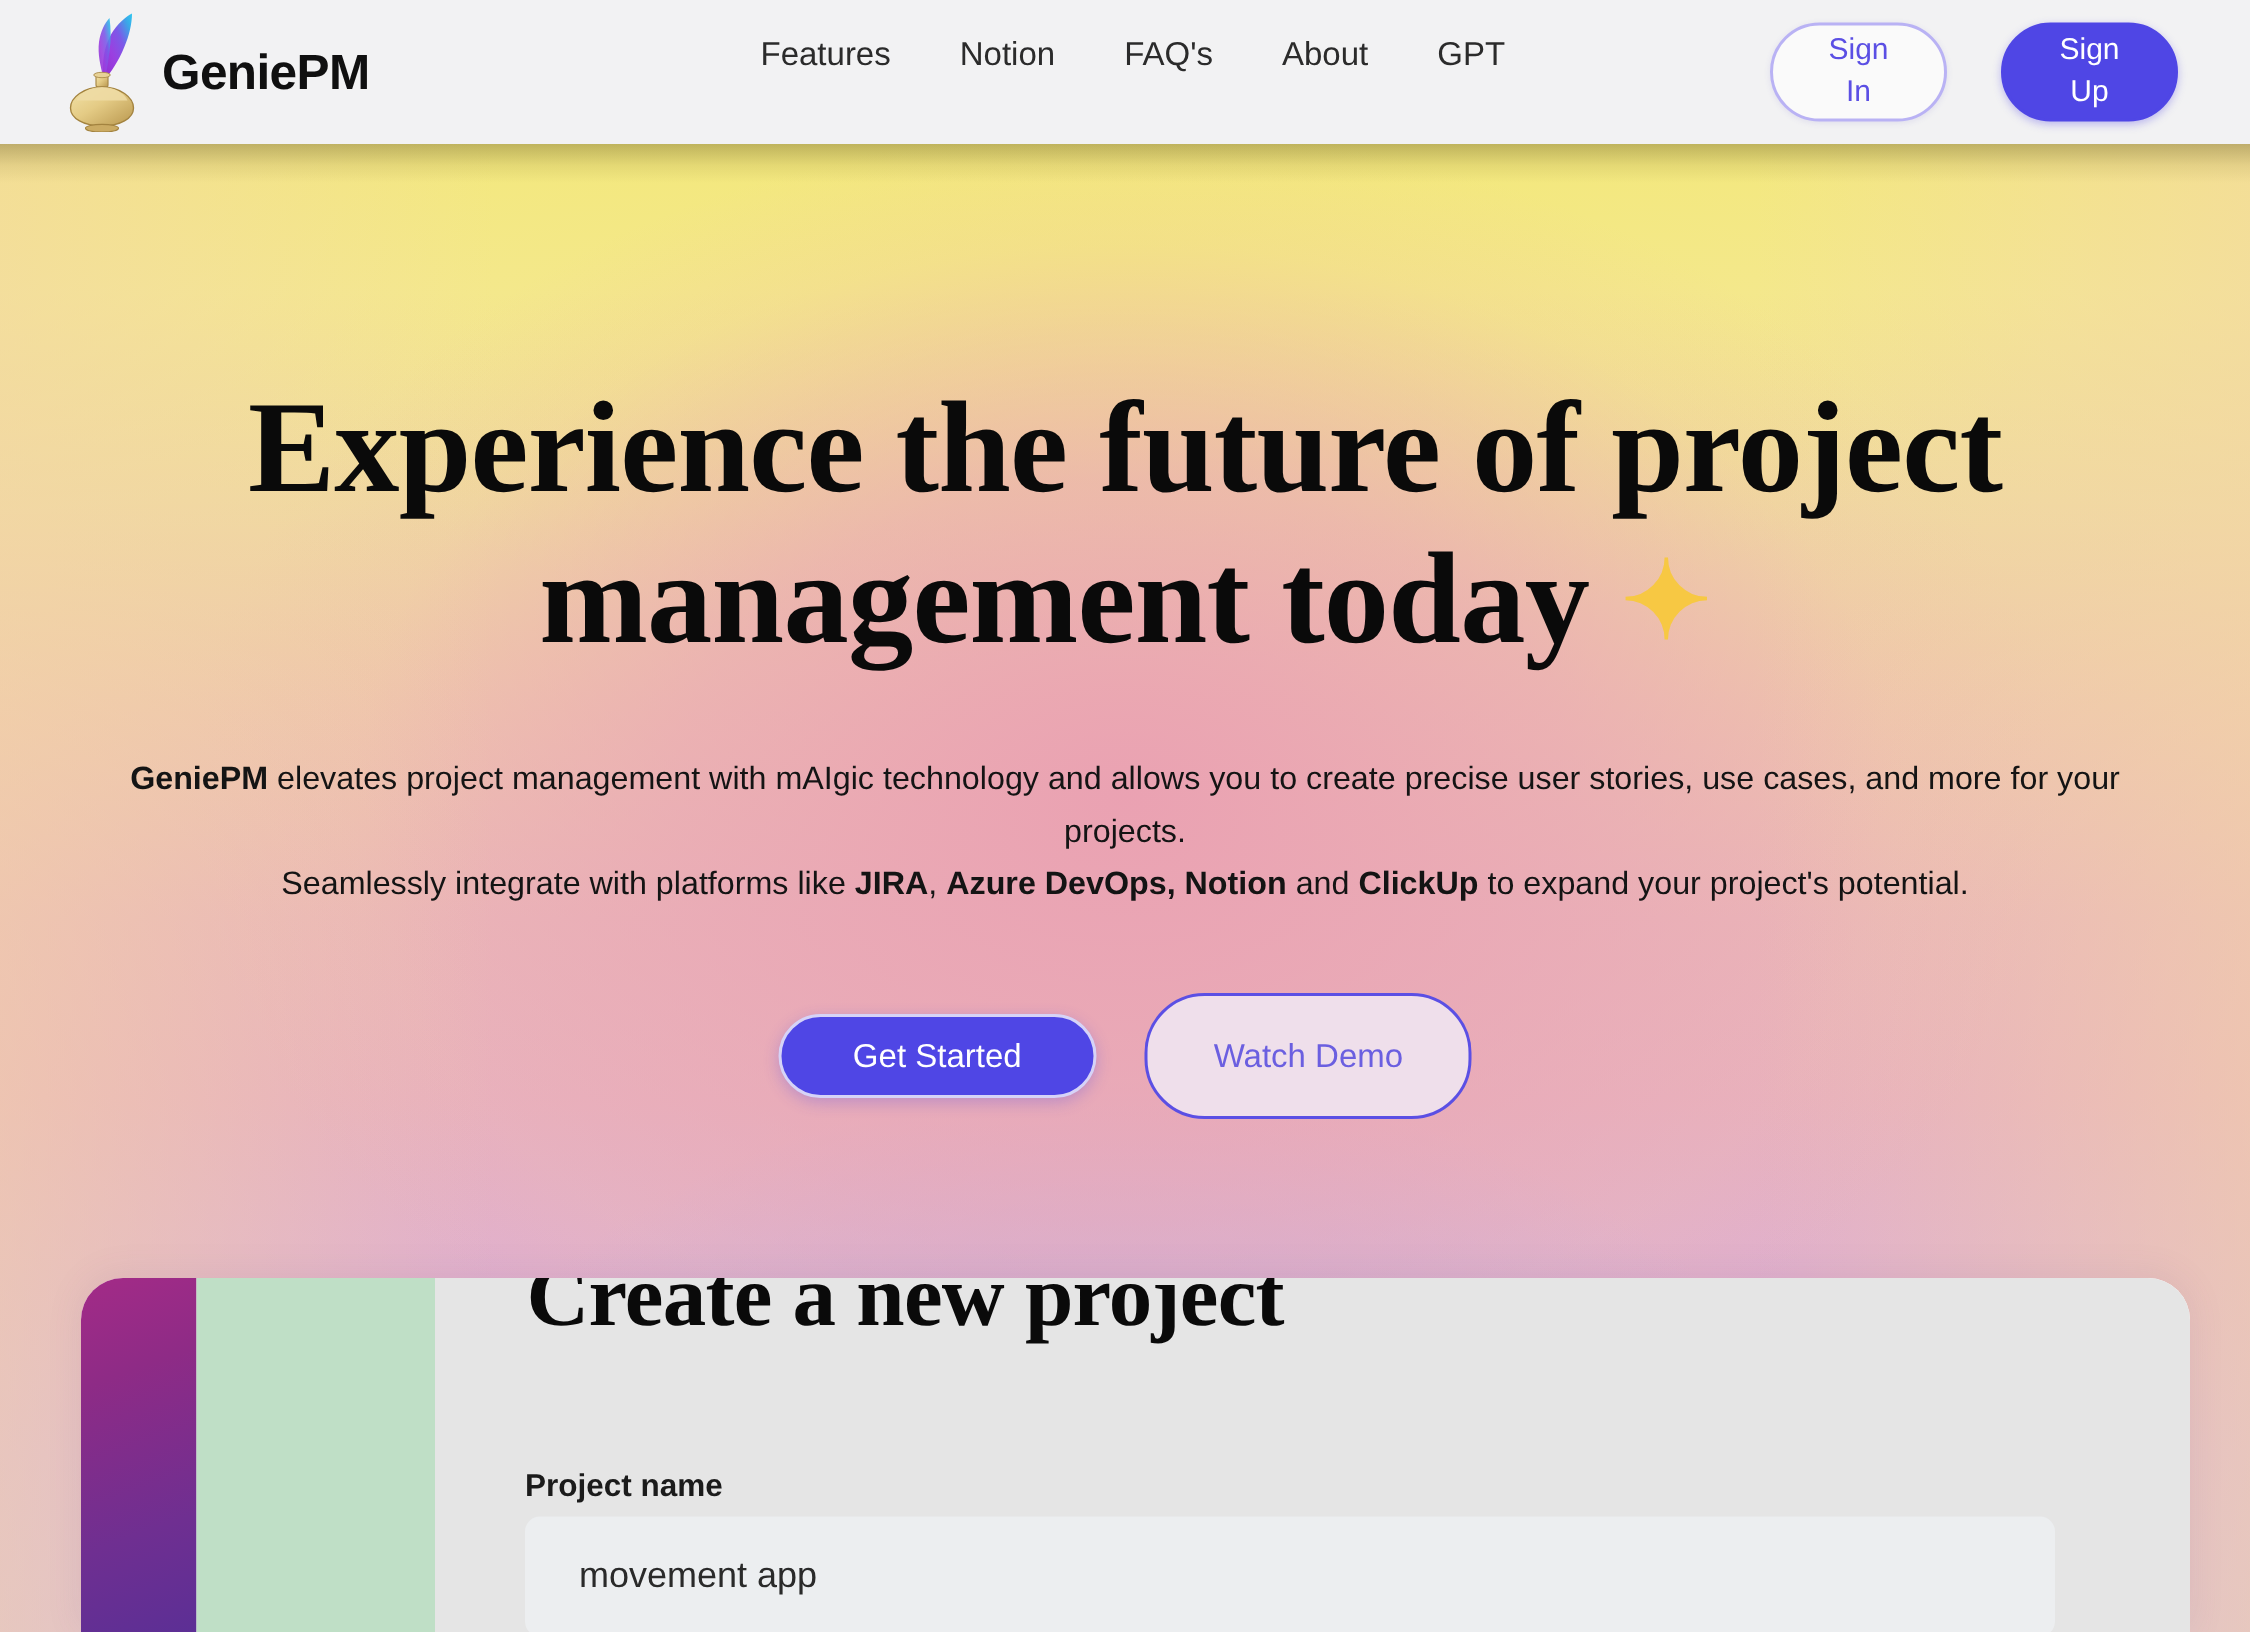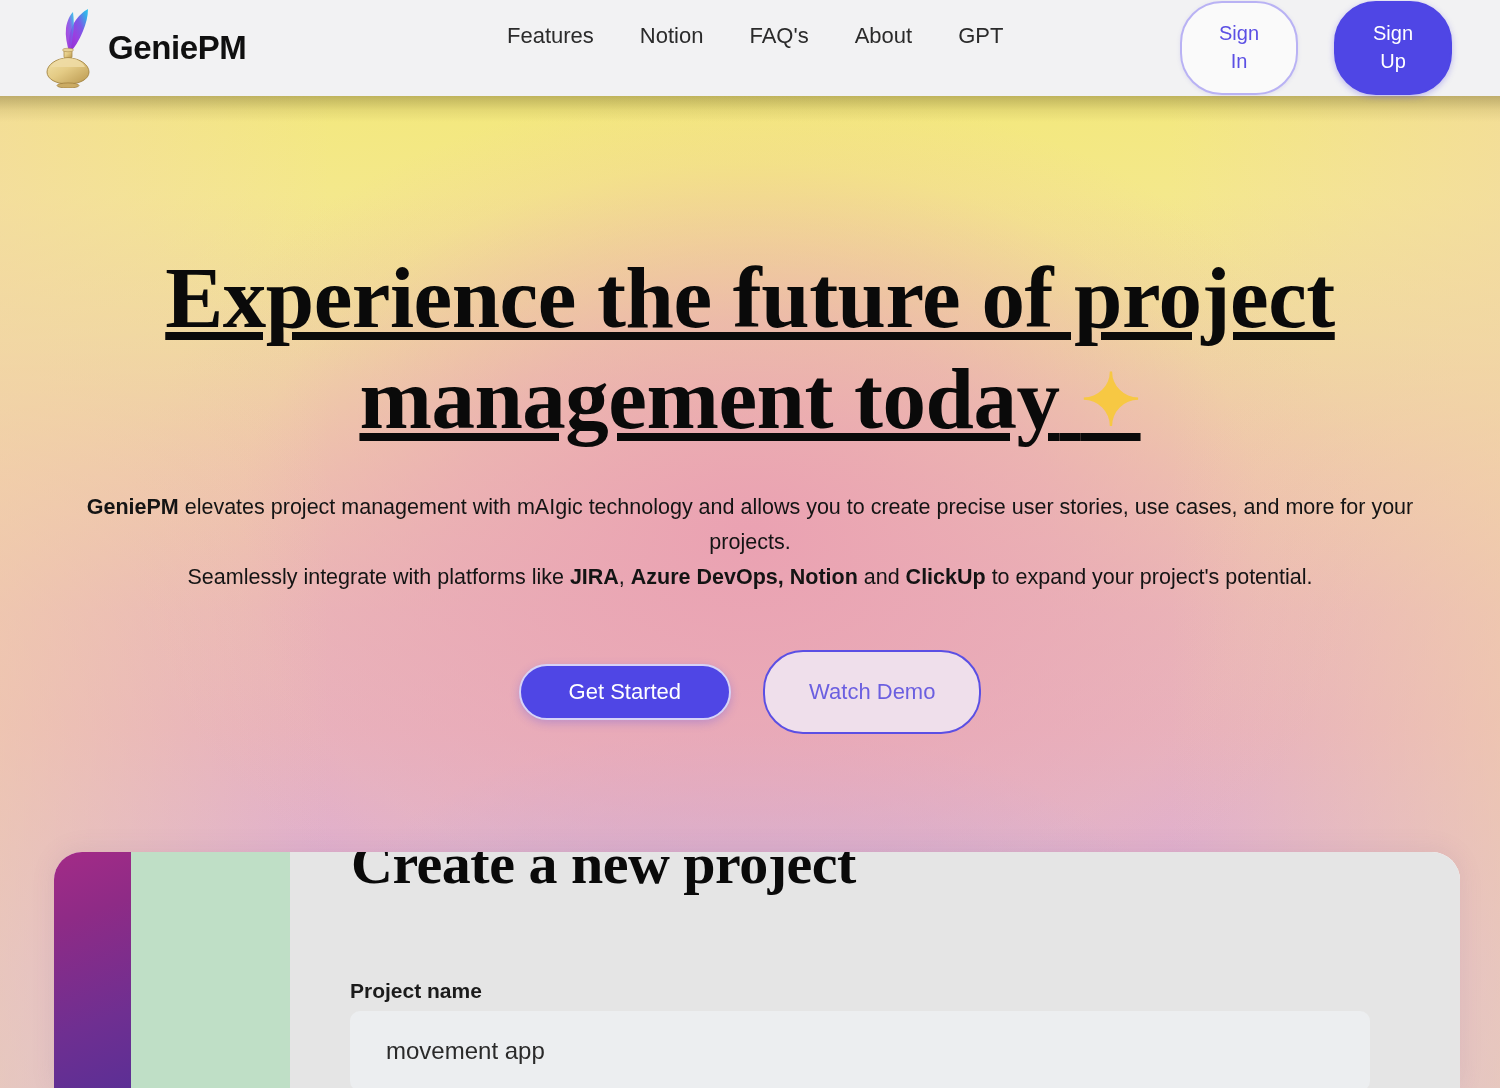--- a/index.html
+++ b/index.html
@@ -56,21 +56,21 @@
   }
   .nav-item {
     font-size:22px; color:#2b2b2b; cursor:pointer; padding:0 23px;
     white-space:nowrap;
   }
   .auth {
     position:absolute; right:48px; top:0; height:96px;
     display:flex; align-items:center; gap:36px;
   }
   .btn-signin, .btn-signup {
-    width:118px; height:94px; border-radius:42px;
+    width:118px; height:66px; border-radius:42px;
     display:flex; align-items:center; justify-content:center;
     font-size:20px; line-height:1.38; text-align:center; cursor:pointer;
     padding:0 14px;
   }
   .btn-signin {
     background:#fafafa; color:#5b4fe4; border:2px solid #b9b2f4;
     box-shadow:0 1px 4px rgba(90,80,200,0.12);
   }
   .btn-signup {
     background:#4f46e5; color:#ffffff; border:2px solid #4f46e5;
@@ -85,26 +85,25 @@
   }
   .hero-title {
     font-family:"Liberation Serif", "DejaVu Serif", serif;
     font-weight:bold;
     font-size:87px;
     line-height:1.16;
     color:#0a0a0a;
     letter-spacing:-0.5px;
     padding:0 50px;
     margin-top:152px;
-    text-decoration:underline;
   }
   .sparkle { color:#f7c843; font-size:72px; vertical-align:0.04em; }
   .hero-sub {
     font-size:21.5px; color:#141414; line-height:1.64;
-    margin-top:40px; padding:0 50px;
+    margin-top:52px; padding:0 50px;
   }
   .hero-sub b { font-weight:bold; }
   .cta-row {
     display:flex; justify-content:center; align-items:center; gap:32px;
     margin-top:54px;
   }
   .btn-primary {
     background:#4f46e5; color:#fff; border:2px solid #d6d3f7;
     border-radius:40px; height:56px; padding:0 48px;
     font-size:22px; display:flex; align-items:center; cursor:pointer;

